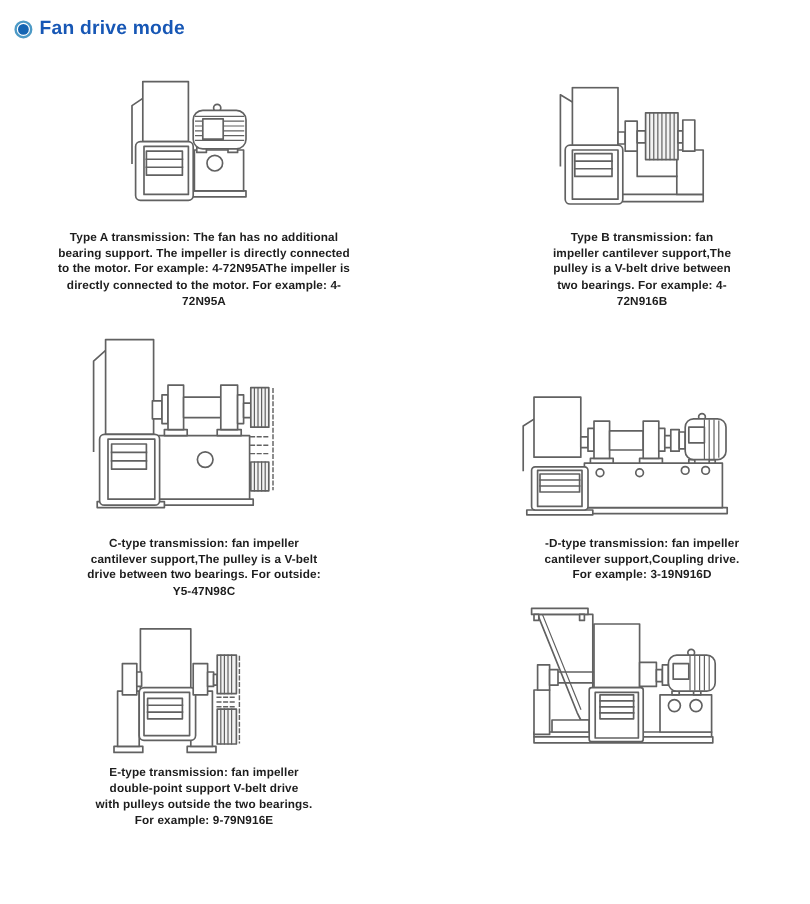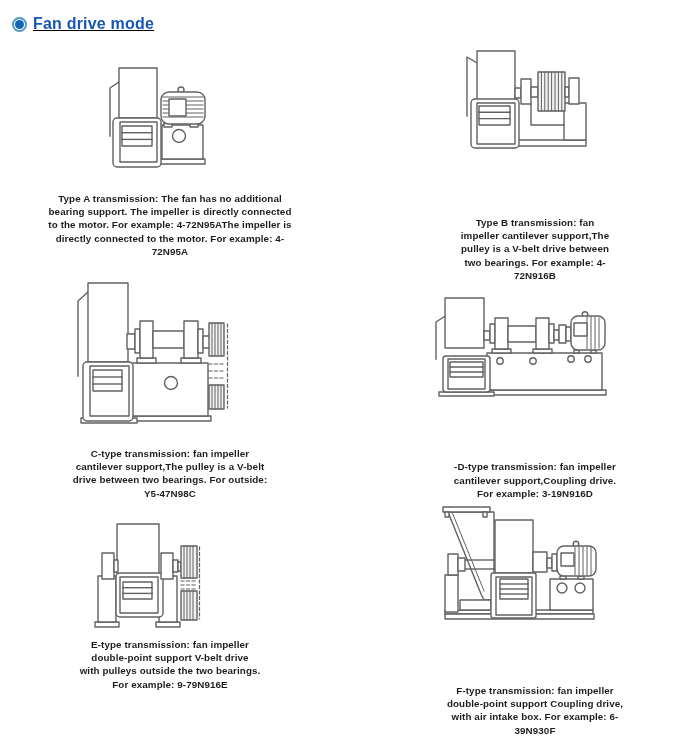--- a/index.html
+++ b/index.html
@@ -7,37 +7,37 @@
   body {
     width: 675px; height: 753px;
     background: #ffffff;
     font-family: "Liberation Sans", "DejaVu Sans", sans-serif;
     position: relative;
     overflow: hidden;
   }
   .page { position: relative; width: 675px; height: 753px; }
 
   
-  .header { position: absolute; top: 15px; left: 12px; display: flex; align-items: center; gap: 6px; text-decoration: underline; }
+  .header { position: absolute; top: 15px; left: 12px; display: flex; align-items: center; gap: 6px; }
   .bullet {
     width: 15px; height: 15px; border: 2px solid #4d9ac6; border-radius: 50%;
     display: flex; align-items: center; justify-content: center; background: #fff; flex: 0 0 auto;
   }
   .bullet::after { content:""; width: 9px; height: 9px; border-radius: 50%; background: #1565b3; }
   .title { margin: 0; font-size: 16px; font-weight: 700; color: #1757b5; letter-spacing: .2px; }
 
   
   .grid {
     position: absolute; top: 50px; left: 0; width: 675px;
     display: grid;
     grid-template-columns: 340px 335px;
     grid-template-rows: 225px 225px 253px;
   }
   .cell { margin: 0; display: flex; flex-direction: column; align-items: center; }
-  .cell.colR { padding-left: 55px; gap: 46px; }
+  .cell.colR { padding-left: 55px; }
   .dwrap { display: flex; align-items: flex-end; justify-content: center; position: relative; left: -13px; }
   .r1 .dwrap { height: 134px; }
   .r2 .dwrap { height: 164px; }
   .r3 .dwrap { height: 132px; }
   .caption {
     margin-top: 8px;
     font-size: 9.8px; line-height: 13.2px; font-weight: 700;
     color: #1d1d1d; text-align: center; white-space: pre-line; letter-spacing: .1px;
   }
   .r3 .caption { margin-top: 6px; }
@@ -292,20 +292,16 @@
           <line class="thin" x1="156" y1="45" x2="156" y2="73"></line>
           <rect class="w" x="126" y="51" width="13" height="13"></rect>
           <rect class="w" x="56" y="71" width="45" height="45" rx="2"></rect>
           <rect class="w" x="61" y="75" width="36" height="38"></rect>
           <rect x="65" y="77" width="28" height="20"></rect>
           <line x1="65" y1="82" x2="93" y2="82"></line>
           <line x1="65" y1="87" x2="93" y2="87"></line>
           <line x1="65" y1="92" x2="93" y2="92"></line>
         </svg>
       </div>
-      <figcaption class="caption">F-type transmission: fan impeller
-double-point support Coupling drive,
-with air intake box. For example: 6-
-39N930F</figcaption>
     </figure>
 
   </div>
 </div>
 
 </body></html>

